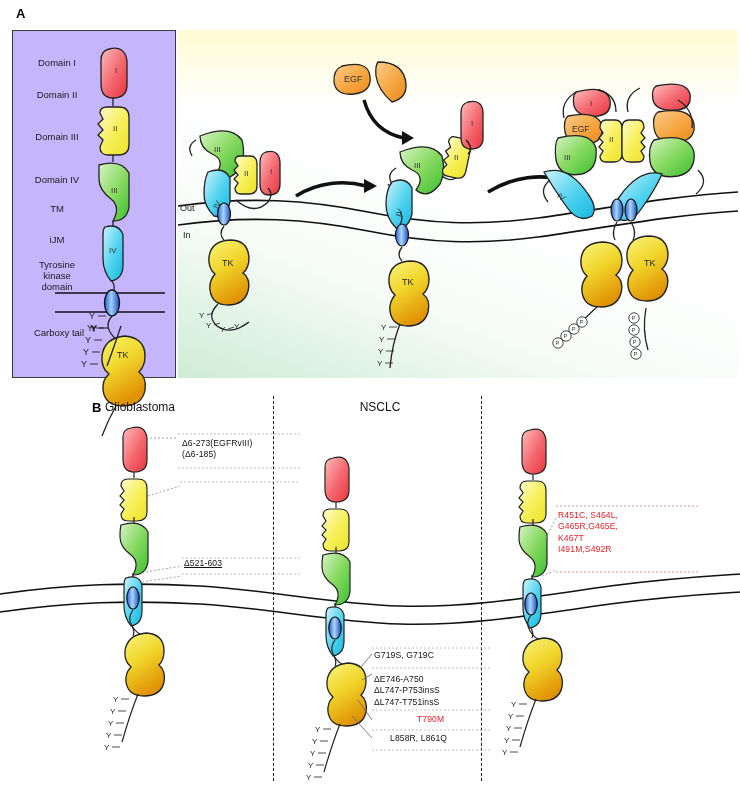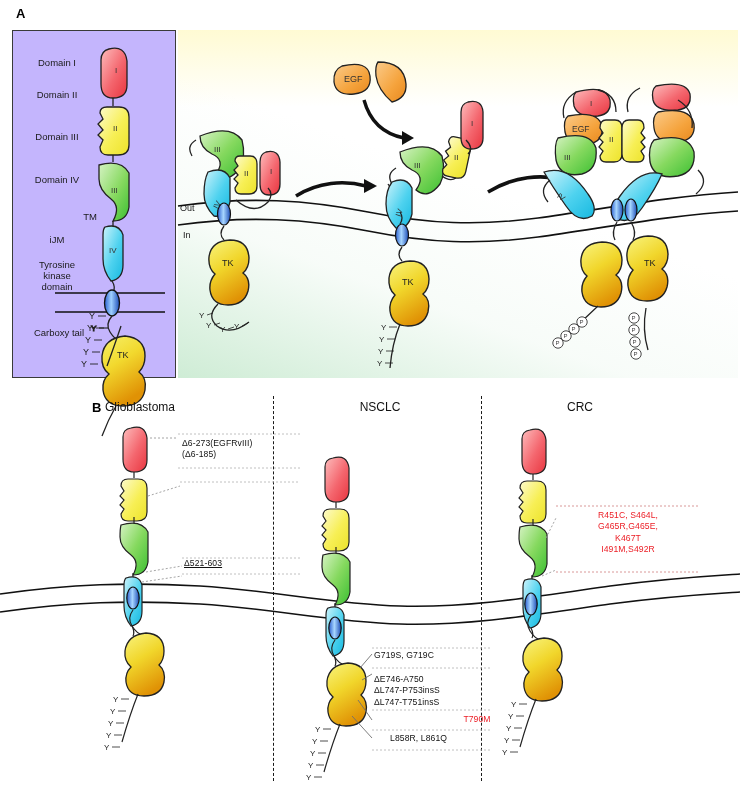--- a/index.html
+++ b/index.html
@@ -80,40 +80,40 @@
     border-left: 1.3px dashed #1a1a1a;
   }
   .mut-box {
     position: absolute;
     font-size: 8.6px;
     line-height: 1.32;
     color: #111;
     white-space: pre-line;
     letter-spacing: .1px;
   }
-  .mut-box.red { color: #ec1c24; text-align: center; }
+  .mut-box.red { color: #ec1c24; }
   svg { display:block; overflow: visible; }
   .abs { position:absolute; left:0; top:0; }
 </style>
 </head>
 <body>
 
 <div class="panel-letter" id="panelA-letter">A</div>
 
 <div id="panelA">
 
   <div id="panelA-bg"></div>
 
   <div id="panelA-inset">
 
     <div class="dom-label" style="left:4px; top:26px;">Domain I</div>
     <div class="dom-label" style="left:4px; top:58px;">Domain II</div>
     <div class="dom-label" style="left:4px; top:100px;">Domain III</div>
     <div class="dom-label" style="left:4px; top:143px;">Domain IV</div>
-    <div class="dom-label" style="left:4px; top:180px;text-align:right;">TM</div>
+    <div class="dom-label" style="left:4px; top:172px;">TM</div>
     <div class="dom-label" style="left:4px; top:203px;">iJM</div>
     <div class="dom-label" style="left:4px; top:228px;">Tyrosine
 kinase
 domain</div>
     <div class="dom-label" style="left:0px; top:296px; width:92px;">Carboxy tail</div>
 
     <div class="side-label" style="left:123px; top:172px;">Out</div>
     <div class="side-label" style="left:126px; top:199px;">In</div>
 
     <svg class="abs" width="164" height="348" viewBox="0 0 164 348">
@@ -369,21 +369,20 @@
     </g>
   </svg>
 </div>
 
 <div class="panel-letter" id="panelB-letter">B</div>
 
 <div id="panelB">
 
   <div class="col-title" style="left:290px; top:14px;">NSCLC</div>
   <div class="col-title" style="left:50px; top:14px;">Glioblastoma</div>
-  <div class="col-title" style="left:490px; top:14px;">CRC</div>
 
   <div class="divider" style="left:273px;"></div>
   <div class="divider" style="left:481px;"></div>
 
   <div class="mut-box" style="left:182px; top:52px; width:130px;">Δ6-273(EGFRvIII)
 (Δ6-185)</div>
   <div class="mut-box" style="left:184px; top:172px; width:110px;text-decoration:underline;">Δ521-603</div>
 
   <div class="mut-box" style="left:374px; top:264px; width:130px;">G719S, G719C</div>
   <div class="mut-box" style="left:374px; top:288px; width:140px;">ΔE746-A750

